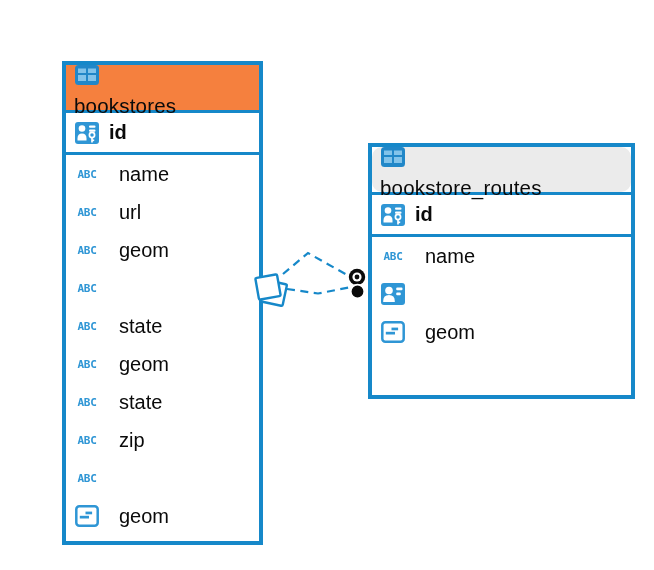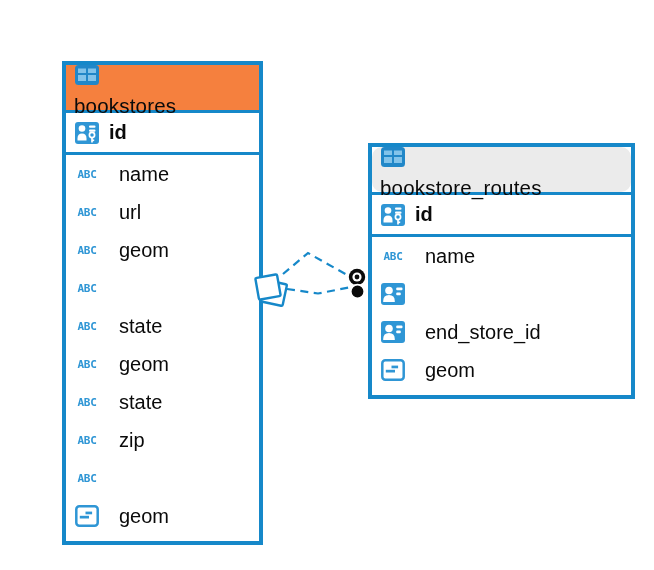--- a/index.html
+++ b/index.html
@@ -222,28 +222,20 @@
     <div class="row" data-interactable="true">
       <span class="icon" data-interactable="false">
           <svg width="24" height="22">
             <use href="#i-fk"></use>
           </svg>
         </span>
     </div>
     <div class="row" data-interactable="true">
       <span class="icon" data-interactable="false">
           <svg width="24" height="22">
-            <use href="#i-fk"></use>
-          </svg>
-        </span>
-      <span class="col-label" data-interactable="false">end_store_id</span>
-    </div>
-    <div class="row" data-interactable="true">
-      <span class="icon" data-interactable="false">
-          <svg width="24" height="22">
             <use href="#i-geom"></use>
           </svg>
         </span>
       <span class="col-label" data-interactable="false">geom</span>
     </div>
   </div>
 </div>
 
 <svg id="connector-layer">
   <path class="dashed-line" data-interactable="true" d="M283,274 L308,253 L349,276"></path>

